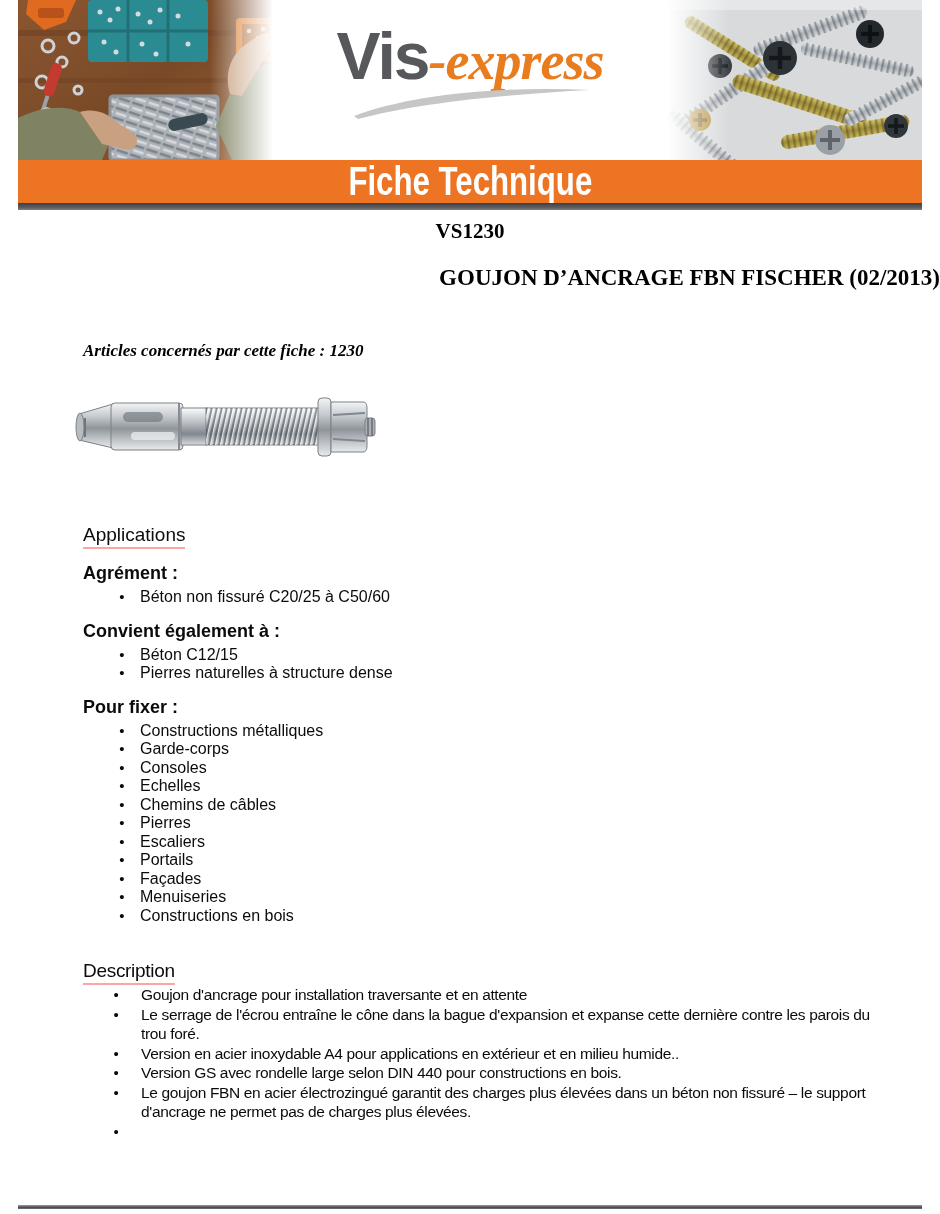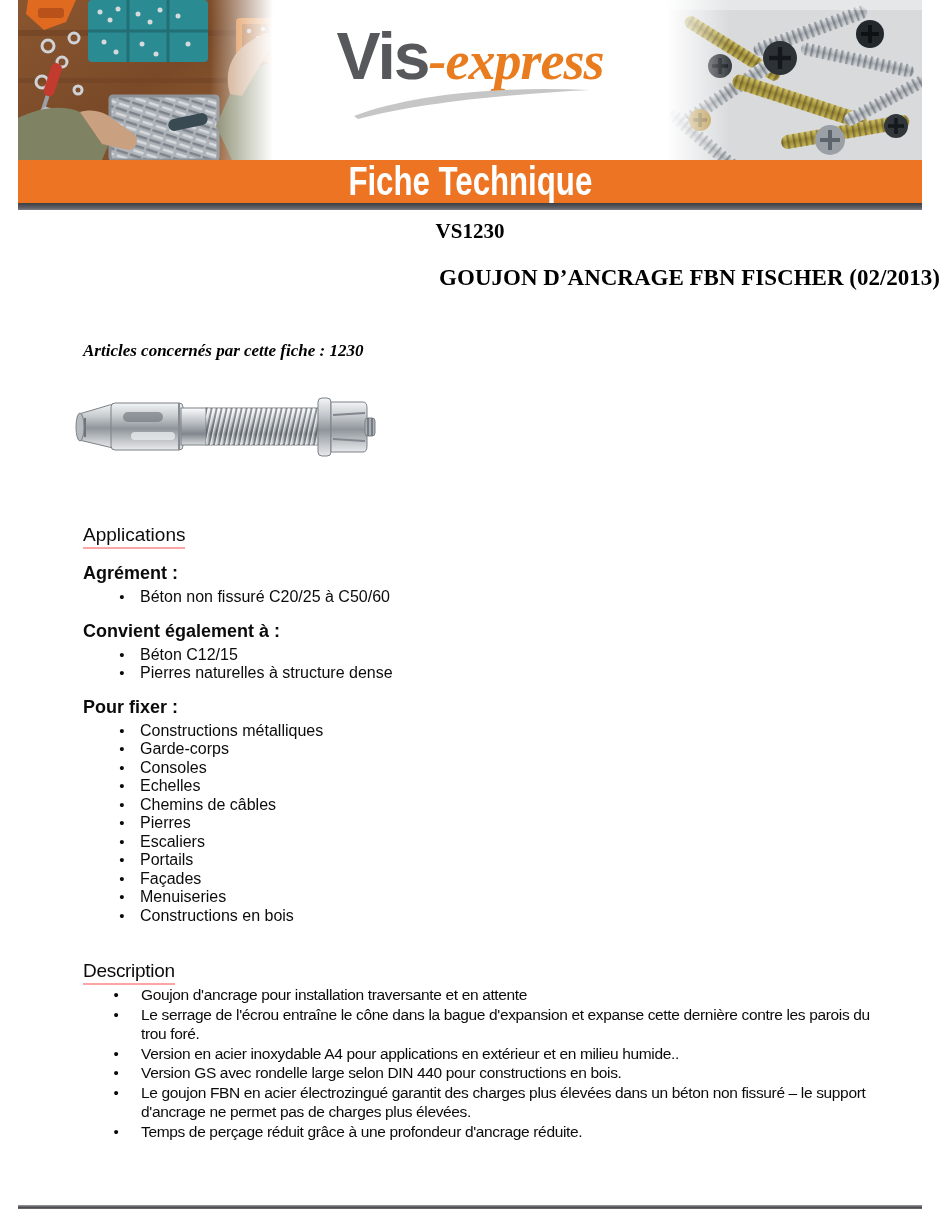--- a/index.html
+++ b/index.html
@@ -415,20 +415,19 @@
         <li>
           <span class="blt">•</span>
           <span class="btxt">Version GS avec rondelle large selon DIN 440 pour constructions en bois.</span>
         </li>
         <li>
           <span class="blt">•</span>
           <span class="btxt">Le goujon FBN en acier électrozingué garantit des charges plus élevées dans un béton non fissuré – le support d'ancrage ne permet pas de charges plus élevées.</span>
         </li>
         <li>
           <span class="blt">•</span>
-          <span class="btxt">Temps de perçage réduit grâce à une profondeur d'ancrage réduite.</span>
         </li>
       </ul>
   </div>
 
   <div class="footer-line"></div>
 
 </div>
 
 </body></html>

